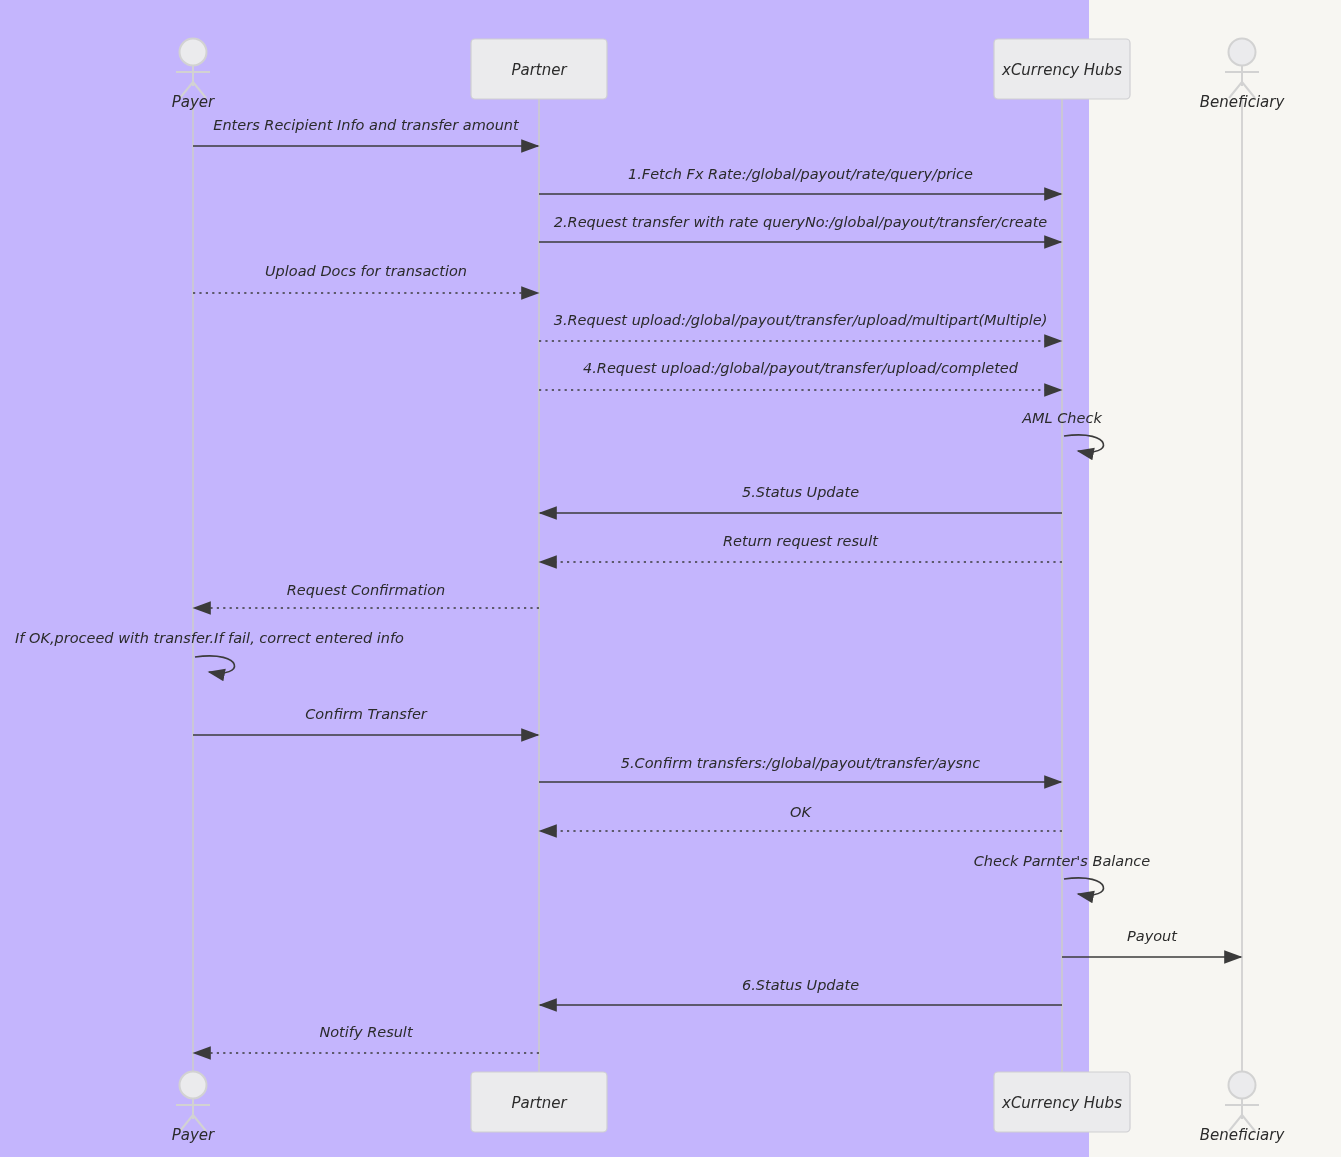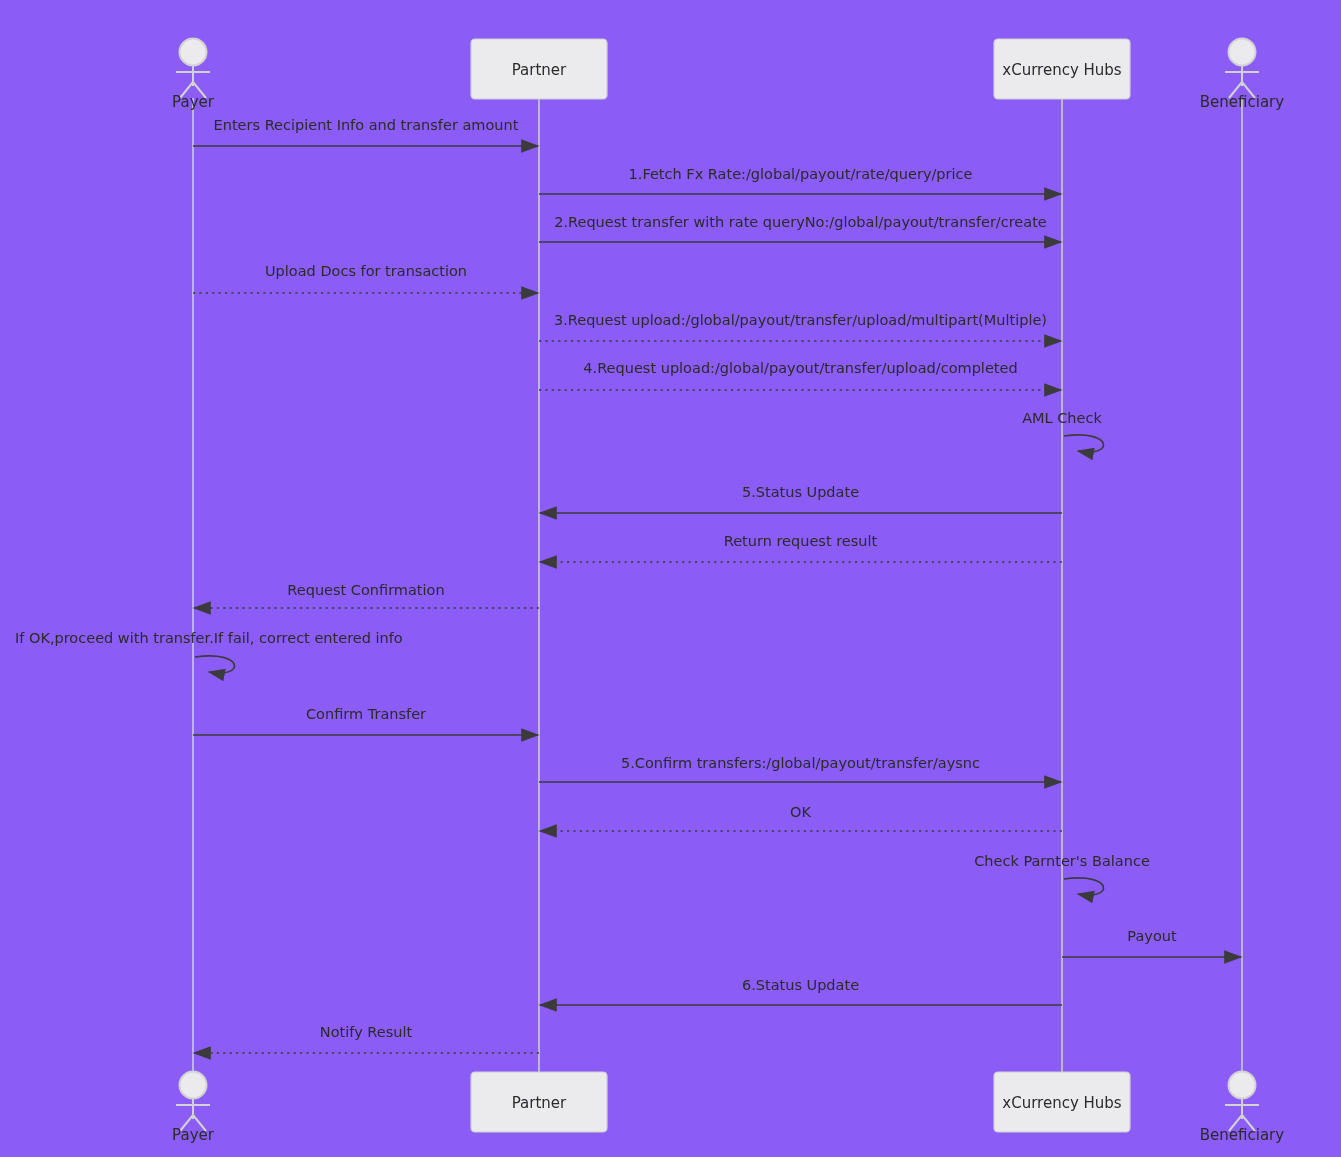--- a/index.html
+++ b/index.html
@@ -9,23 +9,24 @@
     background: #f7f6f2;
   }
   body {
     width: 1341px;
     height: 1157px;
     font-family: "DejaVu Sans", "Liberation Sans", sans-serif;
     overflow: hidden;
   }
   #diagram-root {
     position: relative;
-    width: 1341px;
+    width: 1089px;
     height: 1157px;
-    background: #8b5cf6;
+    background: #c4b5fd;
+    font-style: italic;
   }
   svg#seq-svg {
     position: absolute;
     top: 0; left: 0;
     width: 1341px;
     height: 1157px;
     display: block;
   }
   .lifeline-line {
     stroke: #cccccc;

